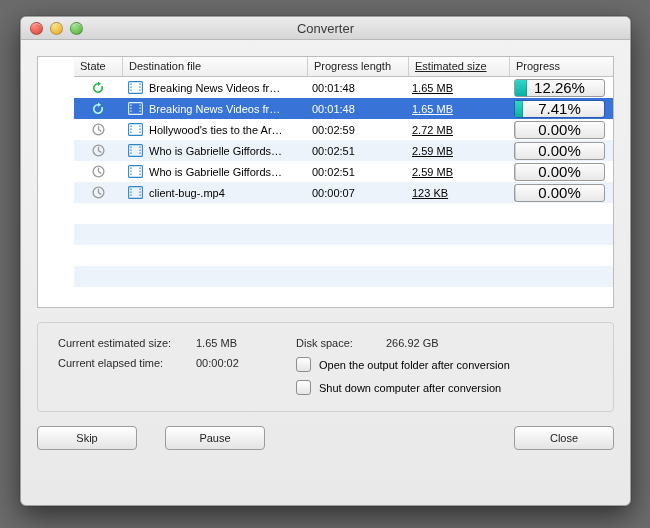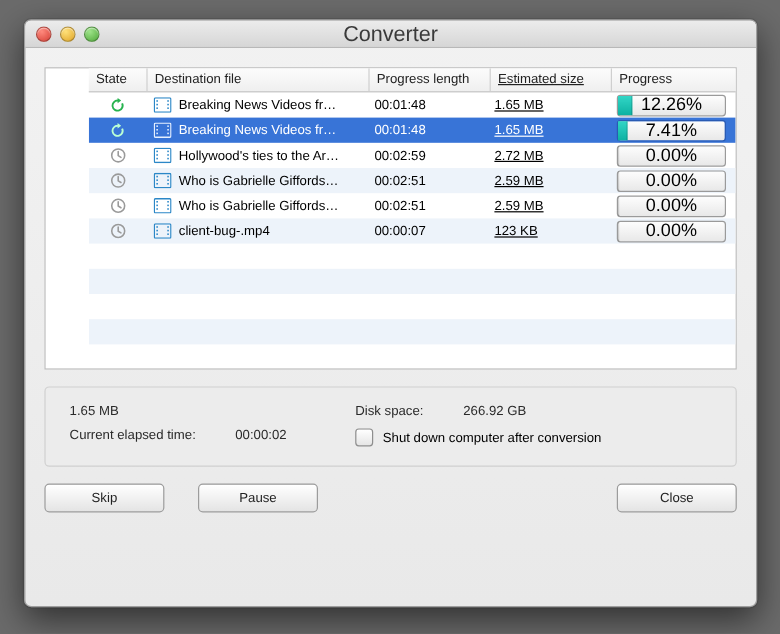--- a/index.html
+++ b/index.html
@@ -4,21 +4,21 @@
 <style>
   html,body{margin:0;padding:0;background:#6b6b6b;}
   body{font-family:"Lucida Grande","Helvetica Neue",Arial,sans-serif;font-size:11px;color:#000;width:650px;height:528px;position:relative;}
   .window{position:absolute;left:20px;top:16px;width:609px;height:488px;background:linear-gradient(#f2f2f2,#e9e9e9);border:1px solid #9f9f9f;border-radius:6px;box-shadow:0 10px 28px rgba(0,0,0,.55),0 0 0 1px rgba(0,0,0,.1);overflow:hidden;}
   .titlebar{height:22px;background:linear-gradient(#ececec,#d6d6d6);border-bottom:1px solid #b8b8b8;display:flex;align-items:center;position:relative;}
   .traffic{display:flex;gap:7px;padding-left:9px;}
   .tl{width:11px;height:11px;border-radius:50%;border:1px solid rgba(0,0,0,.25);box-shadow:inset 0 1px 1px rgba(255,255,255,.5);}
   .tl.red{background:radial-gradient(circle at 35% 30%,#ff8a7e,#d64036);}
   .tl.yellow{background:radial-gradient(circle at 35% 30%,#ffe17a,#e0a528);}
   .tl.green{background:radial-gradient(circle at 35% 30%,#9fe48a,#4fa839);}
-  .title{position:absolute;left:0;right:0;text-align:center;font-size:18px;color:#3a3a3a;pointer-events:none;}
+  .title{position:absolute;left:0;right:0;text-align:center;font-size:13px;color:#3a3a3a;pointer-events:none;}
   .content{padding:16px 16px 0;}
   .tablewrap{border:1px solid #bdbdbd;background:#fff;padding-left:36px;}
   .thead{display:flex;background:linear-gradient(#fcfcfc,#efefef);border-bottom:1px solid #c1c1c1;}
   .th{padding:3px 6px 4px;border-right:1px solid #cfcfcf;font-size:11px;color:#222;white-space:nowrap;overflow:hidden;}
   .th:last-child{border-right:none;}
   .c-state{width:36px;}
   .c-file{width:172px;}
   .c-len{width:88px;}
   .c-est{width:88px;text-decoration:underline;}
   .c-prog{flex:1;}
@@ -265,31 +265,36 @@
           <div class="empty alt"></div>
           <div class="empty"></div>
           <div class="empty alt"></div>
           <div class="empty"></div>
         </div>
     </div>
 
     <div class="infopanel">
       <div class="infocol">
         <div class="inforow">
+          <span class="lbl">Current estimated size:</span>
           <span class="val">1.65 MB</span>
         </div>
         <div class="inforow">
           <span class="lbl">Current elapsed time:</span>
           <span class="val">00:00:02</span>
         </div>
       </div>
       <div class="infocol">
         <div class="inforow">
           <span class="lbl" style="width:80px">Disk space:</span>
           <span>266.92 GB</span>
+        </div>
+        <div class="chk">
+          <div class="chkbox"></div>
+          <span>Open the output folder after conversion</span>
         </div>
         <div class="chk">
           <div class="chkbox"></div>
           <span>Shut down computer after conversion</span>
         </div>
       </div>
     </div>
   </div>
 
   <div class="btnrow">

